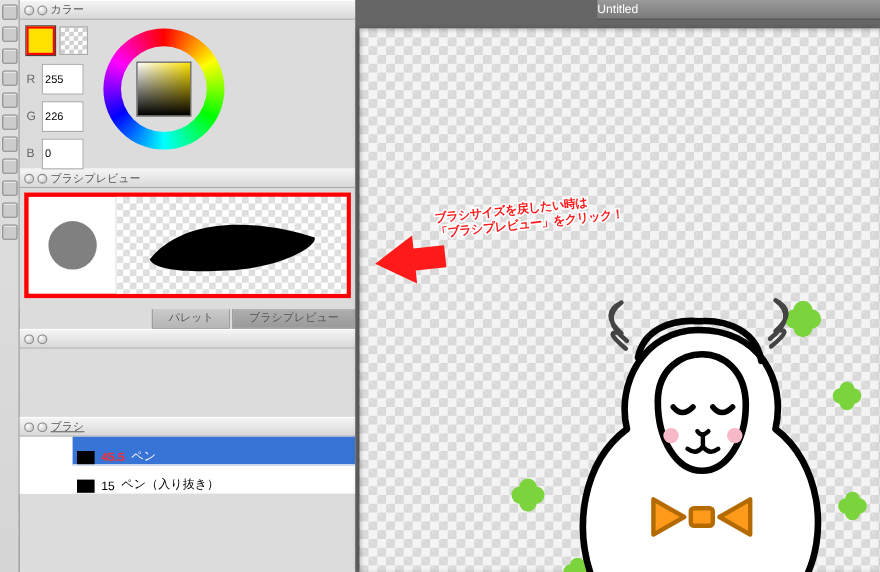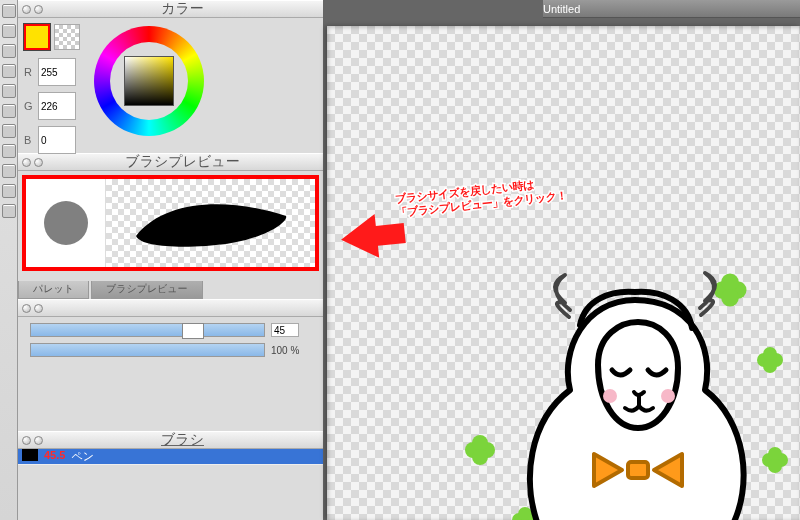--- a/index.html
+++ b/index.html
@@ -3,52 +3,52 @@
 <meta charset="utf-8">
 <style>
   *{box-sizing:border-box;margin:0;padding:0;font-family:sans-serif;font-size:11px;}
   body{width:800px;height:520px;background:#aaa;position:relative;overflow:hidden;}
   .app{display:flex;height:100%;}
   .toolbar{width:18px;background:linear-gradient(#e2e2e2,#d5d5d5);border-right:1px solid #999;display:flex;flex-direction:column;align-items:center;padding-top:4px;gap:6px;}
   .toolbar .tbtn{width:14px;height:14px;background:#ccc;border:1px solid #888;border-radius:2px;box-shadow:inset 0 1px 0 #fff;}
   .panels{width:305px;display:flex;flex-direction:column;background:#dcdcdc;}
   .panel-header{height:18px;background:linear-gradient(#f5f5f5,#d8d8d8);border-bottom:1px solid #aaa;border-top:1px solid #fff;display:flex;align-items:center;gap:3px;padding:0 4px;color:#666;}
   .panel-header .dot{width:9px;height:9px;border-radius:50%;border:1px solid #888;background:radial-gradient(circle at 30% 30%,#fff,#bbb);}
-  .panel-header .title{flex:1;text-align:center;font-size:14px;color:#555;}
+  .panel-header .title{flex:1;text-align:left;font-size:10px;color:#555;}
   .color-panel{height:135px;background:#dcdcdc;position:relative;padding:6px;display:flex;gap:8px;}
   .swatches{display:flex;flex-direction:column;gap:2px;}
   .swatch-row{display:flex;align-items:center;gap:4px;}
   .color-main{width:26px;height:26px;background:#ffe200;border:2px solid red;box-shadow:0 0 0 1px #444;}
   .color-alt{width:26px;height:26px;background-image:linear-gradient(45deg,#ccc 25%,transparent 25%,transparent 75%,#ccc 75%),linear-gradient(45deg,#ccc 25%,#fff 25%,#fff 75%,#ccc 75%);background-size:8px 8px;background-position:0 0,4px 4px;border:1px solid #aaa;}
   .rgb{display:flex;flex-direction:column;gap:6px;margin-top:6px;}
   .rgb-row{display:flex;align-items:center;gap:4px;}
   .rgb-row label{width:10px;color:#666;}
   .rgb-row input{width:38px;height:28px;font-size:10px;padding:0 2px;border:1px solid #aaa;background:#fff;}
   .color-wheel{width:110px;height:110px;position:relative;margin-left:6px;margin-top:2px;}
   .wheel{width:110px;height:110px;border-radius:50%;background:conic-gradient(red,#ff0,lime,cyan,blue,magenta,red);position:relative;}
   .wheel::after{content:"";position:absolute;inset:16px;border-radius:50%;background:#dcdcdc;}
   .sv-box{position:absolute;top:30px;left:30px;width:50px;height:50px;background:linear-gradient(to bottom,transparent,#000),linear-gradient(to right,#fff,#ffe200);border:1px solid #555;}
   .brush-preview{height:110px;background:#dcdcdc;padding:4px;position:relative;}
   .bp-box{border:4px solid red;height:96px;display:flex;background:#fff;position:relative;}
   .bp-circle-wrap{width:80px;display:flex;align-items:center;justify-content:center;border-right:1px solid #ddd;}
   .bp-circle{width:44px;height:44px;border-radius:50%;background:#808080;}
   .bp-stroke-wrap{flex:1;display:flex;align-items:center;justify-content:center;background-image:linear-gradient(45deg,#ddd 25%,transparent 25%,transparent 75%,#ddd 75%),linear-gradient(45deg,#ddd 25%,#fff 25%,#fff 75%,#ddd 75%);background-size:12px 12px;background-position:0 0,6px 6px;}
-  .tabs-row{display:flex;justify-content:flex-start;gap:2px;margin-top:-2px;}
+  .tabs-row{display:flex;justify-content:flex-end;gap:2px;margin-top:-2px;}
   .tab{padding:2px 14px;background:linear-gradient(#ccc,#b5b5b5);border:1px solid #999;font-size:10px;color:#555;}
   .tab.active{background:linear-gradient(#b0b0b0,#999);}
   .brush-control{padding:6px 12px;background:#dcdcdc;}
   .slider-row{display:flex;align-items:center;gap:6px;margin-bottom:6px;}
   .slider{flex:1;height:14px;border:1px solid #999;background:linear-gradient(#b3d3f2,#8ab8e8);position:relative;}
   .slider-thumb{position:absolute;top:-1px;height:16px;width:22px;background:#fff;border:1px solid #888;}
   .slider-val{width:40px;font-size:10px;color:#444;}
   .slider-val input{width:28px;height:14px;font-size:10px;border:1px solid #aaa;padding:0 2px;}
   .brush-list{background:#dcdcdc;}
   .brush-list .panel-header{margin-top:2px;text-decoration:underline;}
   .brush-items{background:#fff;}
-  .brush-item{display:flex;align-items:flex-start;gap:6px;height:16px;padding:0 4px;border-bottom:1px solid #eee;}
+  .brush-item{display:flex;align-items:flex-end;gap:6px;height:26px;padding:0 4px;border-bottom:1px solid #eee;margin-left:48px;}
   .brush-item.sel{background:#3874d6;color:#fff;}
   .brush-chip{width:16px;height:12px;background:#000;}
   .bw{color:#ff2a2a;font-weight:bold;}
   .canvas{flex:1;position:relative;background:#666;}
   .canvas-tab{position:absolute;top:0;right:0;left:220px;height:18px;background:linear-gradient(#9a9a9a,#7a7a7a);border-bottom:1px solid #555;color:#fff;text-align:left;line-height:18px;font-size:11px;}
   .canvas-area{position:absolute;top:26px;left:4px;right:0;bottom:0;background-image:linear-gradient(45deg,#d9d9d9 25%,transparent 25%,transparent 75%,#d9d9d9 75%),linear-gradient(45deg,#d9d9d9 25%,#f4f4f4 25%,#f4f4f4 75%,#d9d9d9 75%);background-size:16px 16px;background-position:0 0,8px 8px;box-shadow:-2px 0 5px rgba(0,0,0,.3),inset 1px 1px 4px rgba(0,0,0,.25);}
   .callout{position:absolute;top:175px;left:335px;width:460px;transform:rotate(-6deg);pointer-events:none;}
   .arrow{position:absolute;left:0;top:15px;}
   .callout-text{margin-left:60px;font-size:23px;font-weight:900;color:#ff1a1a;-webkit-text-stroke:3px #fff;paint-order:stroke fill;line-height:1.25;letter-spacing:-0.5px;}
   .drawing{position:absolute;right:-10px;bottom:-40px;}
@@ -128,46 +128,39 @@
     <div class="tabs-row">
       <div class="tab">パレット</div>
       <div class="tab active">ブラシプレビュー</div>
     </div>
 
     <div class="panel-header">
       <span class="dot"></span>
       <span class="dot"></span>
     </div>
 
-    <div class="brush-control">
-      <div class="slider-row">
-        <div class="slider">
-            <div class="slider-thumb" style="left:65%"></div>
-          </div>
-        <span class="slider-val"><input value="45" style=""></span>
-      </div>
-      <div class="slider-row">
-        <div class="slider"></div>
-        <span class="slider-val">100 %</span>
-      </div>
-    </div>
 
     <div style="height:60px;background:#dcdcdc"></div>
 
     <div class="brush-list">
       <div class="panel-header">
         <span class="dot"></span>
         <span class="dot"></span>
         <span class="title">ブラシ</span>
       </div>
       <div class="brush-items">
         <div class="brush-item sel">
           <div class="brush-chip"></div>
           <span class="bw">45.5</span>
           <span>ペン</span>
+        </div>
+        <div class="brush-item">
+          <div class="brush-chip"></div>
+          <span>15</span>
+          <span>ペン（入り抜き）</span>
         </div>
       </div>
     </div>
   </div>
 
   <div class="canvas">
     <div class="canvas-tab">Untitled</div>
     <div class="canvas-area">
       <svg class="drawing" width="400" height="330" viewBox="0 0 400 330">
 

